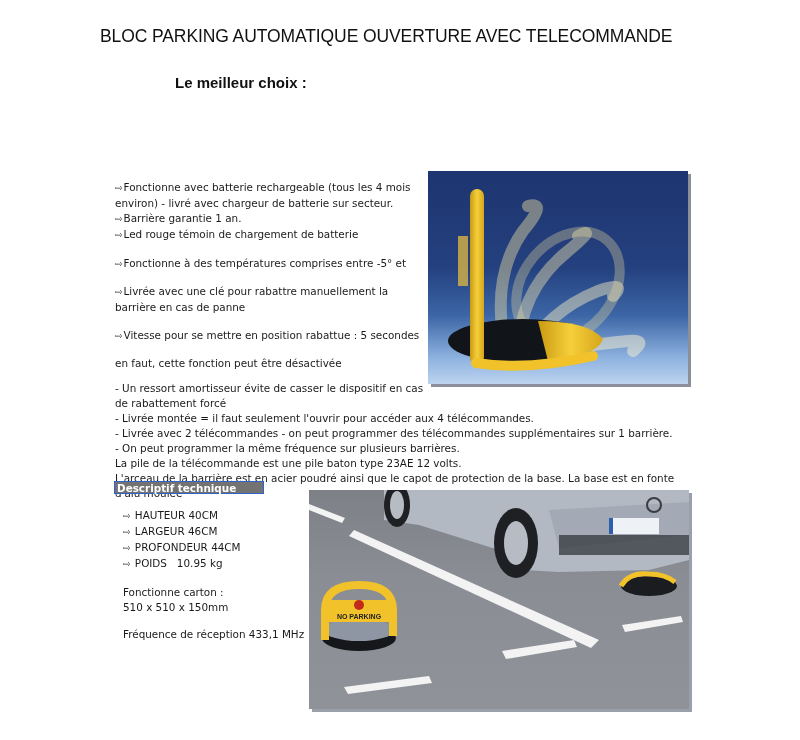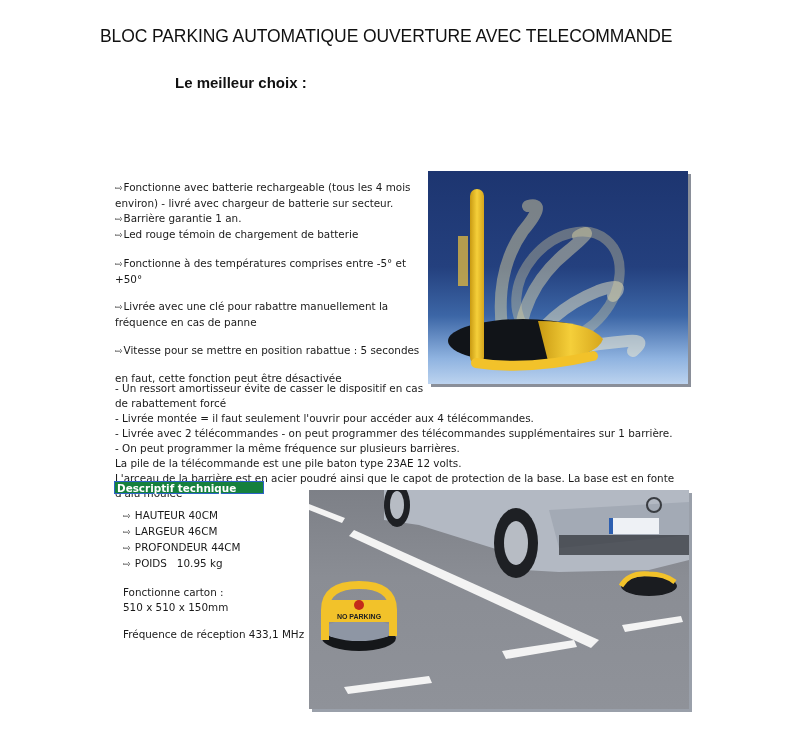--- a/index.html
+++ b/index.html
@@ -10,21 +10,21 @@
              font-weight:normal; font-size:17.5px; letter-spacing:-0.1px; white-space:nowrap; color:#111; }
     .subtitle { left:175px; top:74px; font-family:"Liberation Sans", sans-serif;
                 font-weight:bold; font-size:15px; white-space:nowrap; color:#111; }
     .txt { font-size:10.4px; line-height:15px; color:#1a1a1a; white-space:nowrap; }
     .para { margin:0; }
     .gap { height:12.6px; }
     .arrow { display:inline-block; font-size:9px; margin-right:1px; color:#333; }
 
     .features { left:115px; top:180px; }
     .notes { left:115px; top:381px; }
-    .tech-badge { left:114px; top:481px; width:150px; height:13px; background:#15803d;
+    .tech-badge { left:114px; top:481px; width:150px; height:13px; background:#737373;
                   border:1px solid #2e63c8; color:#ffffff; font-weight:bold; font-size:10.4px;
                   line-height:13px; padding-left:2px; box-sizing:border-box; }
     .specs { left:115px; top:508px;margin-left:8px; }
 
     .img1 { left:428px; top:171px; width:260px; height:213px;
             background:linear-gradient(180deg,#1d3570 0%,#24407e 45%,#3c66a6 68%,#8fb3e0 88%,#bcd3ef 100%);
             box-shadow:3px 3px 0 #8a8f99; overflow:hidden; }
     .img2 { left:309px; top:490px; width:380px; height:219px;
             background:linear-gradient(180deg,#7d8087 0%,#8a8d94 40%,#8f9299 100%);
             box-shadow:3px 3px 0 #9aa0aa; overflow:hidden; }
@@ -36,24 +36,23 @@
 <div class="abs title">BLOC PARKING AUTOMATIQUE OUVERTURE AVEC TELECOMMANDE</div>
 <div class="abs subtitle">Le meilleur choix :</div>
 
 <div class="abs txt features">
   <p class="para"><span class="arrow">⇨</span><span>Fonctionne avec batterie rechargeable (tous les 4 mois</span></p>
   <p class="para">environ) - livré avec chargeur de batterie sur secteur.</p>
   <p class="para"><span class="arrow">⇨</span><span>Barrière garantie 1 an.</span></p>
   <p class="para"><span class="arrow">⇨</span><span>Led rouge témoin de chargement de batterie</span></p>
   <div class="gap"></div>
   <p class="para"><span class="arrow">⇨</span><span>Fonctionne à des températures comprises entre -5° et</span></p>
-  <p class="para">+50°</p>
   <div class="gap"></div>
   <p class="para"><span class="arrow">⇨</span><span>Livrée avec une clé pour rabattre manuellement la</span></p>
-  <p class="para">fréquence en cas de panne</p>
+  <p class="para">barrière en cas de panne</p>
   <div class="gap"></div>
   <p class="para"><span class="arrow">⇨</span><span>Vitesse pour se mettre en position rabattue : 5 secondes</span></p>
   <div class="gap"></div>
   <p class="para">en faut, cette fonction peut être désactivée</p>
 </div>
 
 <div class="abs txt notes">
   <p class="para">- Un ressort amortisseur évite de casser le dispositif en cas</p>
   <p class="para">de rabattement forcé</p>
   <p class="para">- Livrée montée = il faut seulement l'ouvrir pour accéder aux 4 télécommandes.</p>

